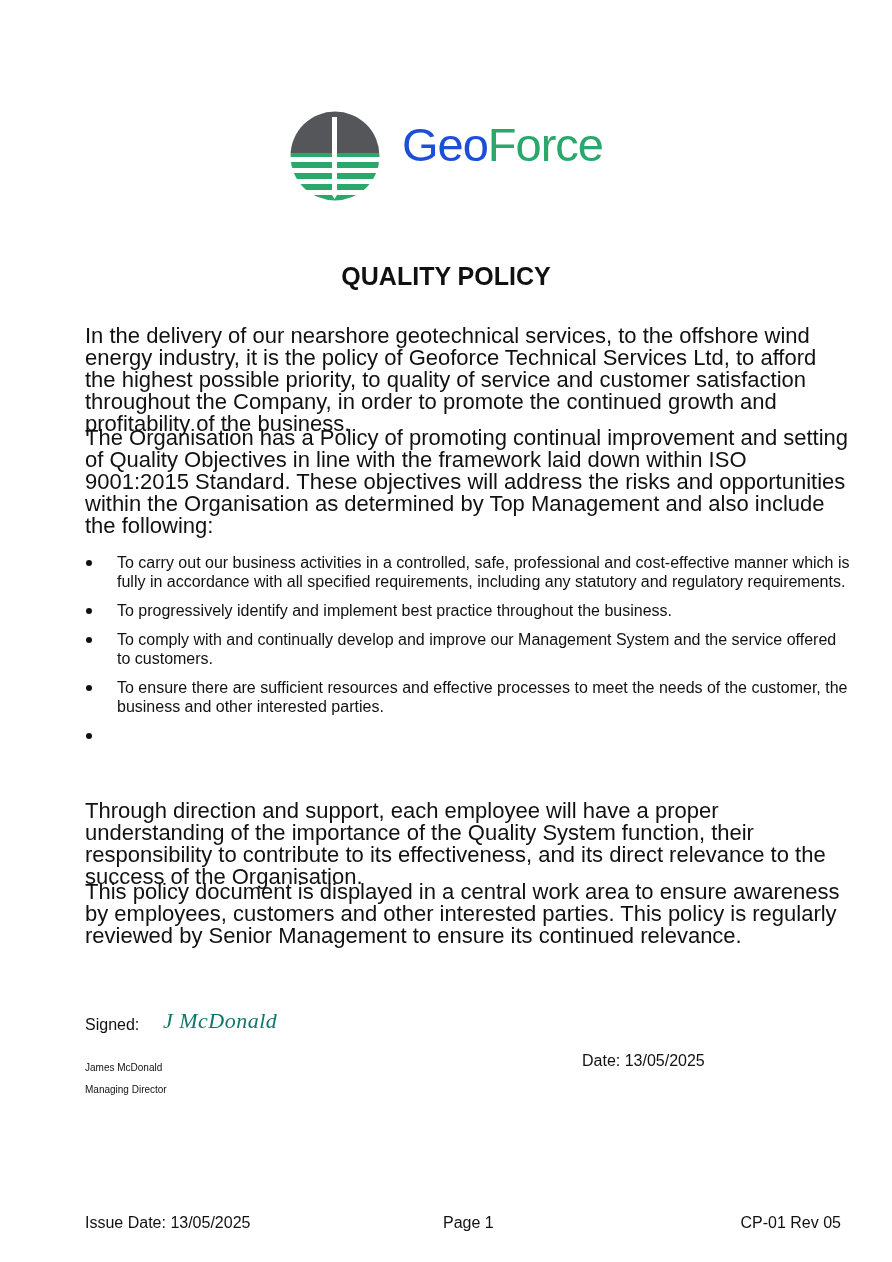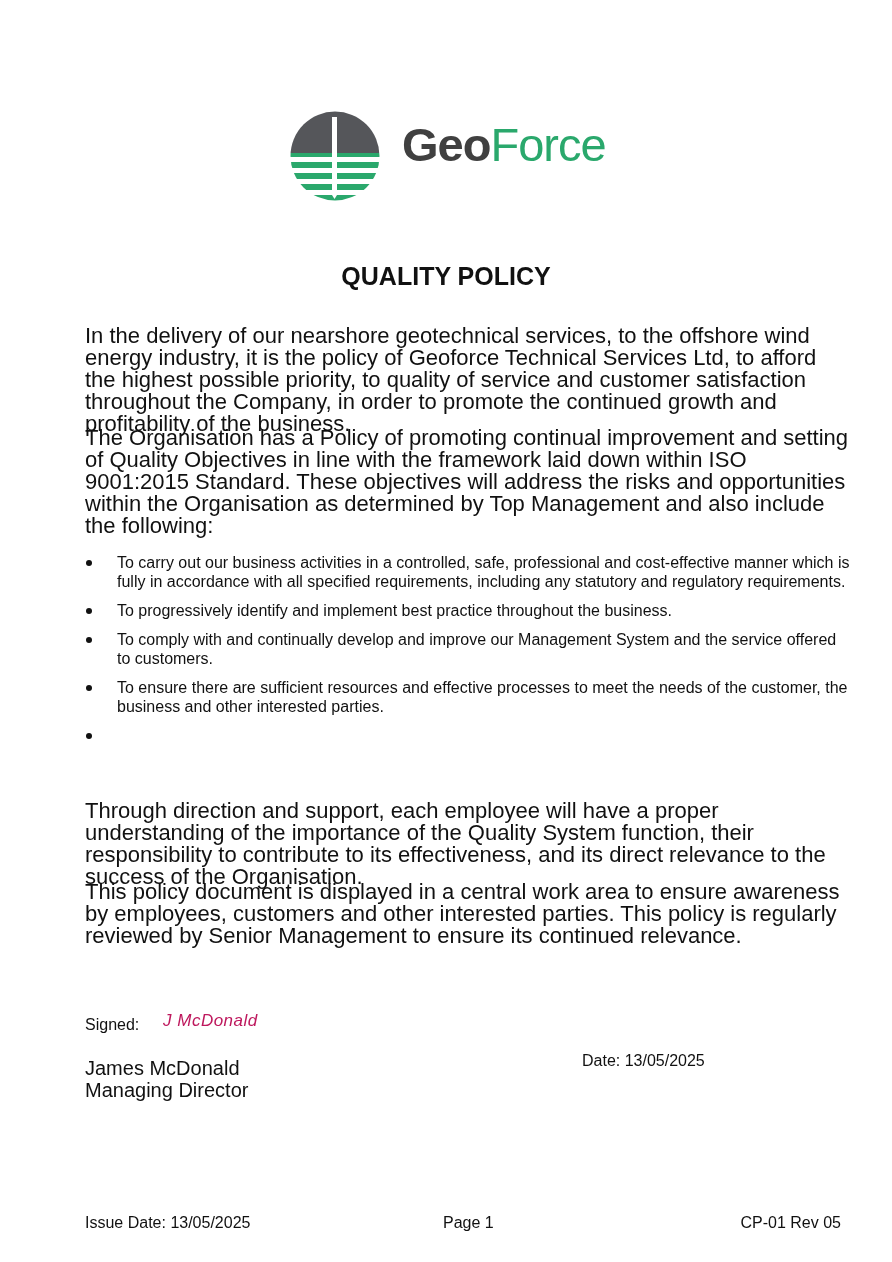--- a/index.html
+++ b/index.html
@@ -32,22 +32,22 @@
     .logo-word {
       position: absolute;
       left: 112px;
       top: 9px;
       font-size: 47px;
       line-height: 50px;
       letter-spacing: -1px;
       white-space: nowrap;
     }
     .logo-geo {
-      color: #404040;
-      font-weight: bold;
+      color: #1d4ed8;
+      font-weight: normal;
     }
     .logo-force {
       color: #2aa86c;
       font-weight: normal;
       margin-top: 32px;
     }
     .logo-sub {
       position: absolute;
       left: 114px;
       top: 64px;
@@ -112,37 +112,37 @@
     }
     .sig-label {
       position: absolute;
       left: 0;
       top: 2px;
     }
     .sig-script {
       position: absolute;
       left: 78px;
       top: -2px;
-      font-family: Liberation Sans, sans-serif;
+      font-family: Liberation Serif, serif;
       font-style: italic;
-      color: #be185d;
-      font-size: 17px;
+      color: #0f766e;
+      font-size: 22px;
       letter-spacing: 0.5px;
     }
     .sig-date {
       position: absolute;
       left: 497px;
       top: 2px;
       margin-top: 36px;
     }
     .signer {
       position: absolute;
       left: 85px;
       top: 1057px;
-      font-size: 20px;
+      font-size: 10px;
       line-height: 22px;
     }
     .footer {
       position: absolute;
       left: 85px;
       top: 1216px;
       width: 756px;
       height: 16px;
       font-size: 16px;
       line-height: 14px;

